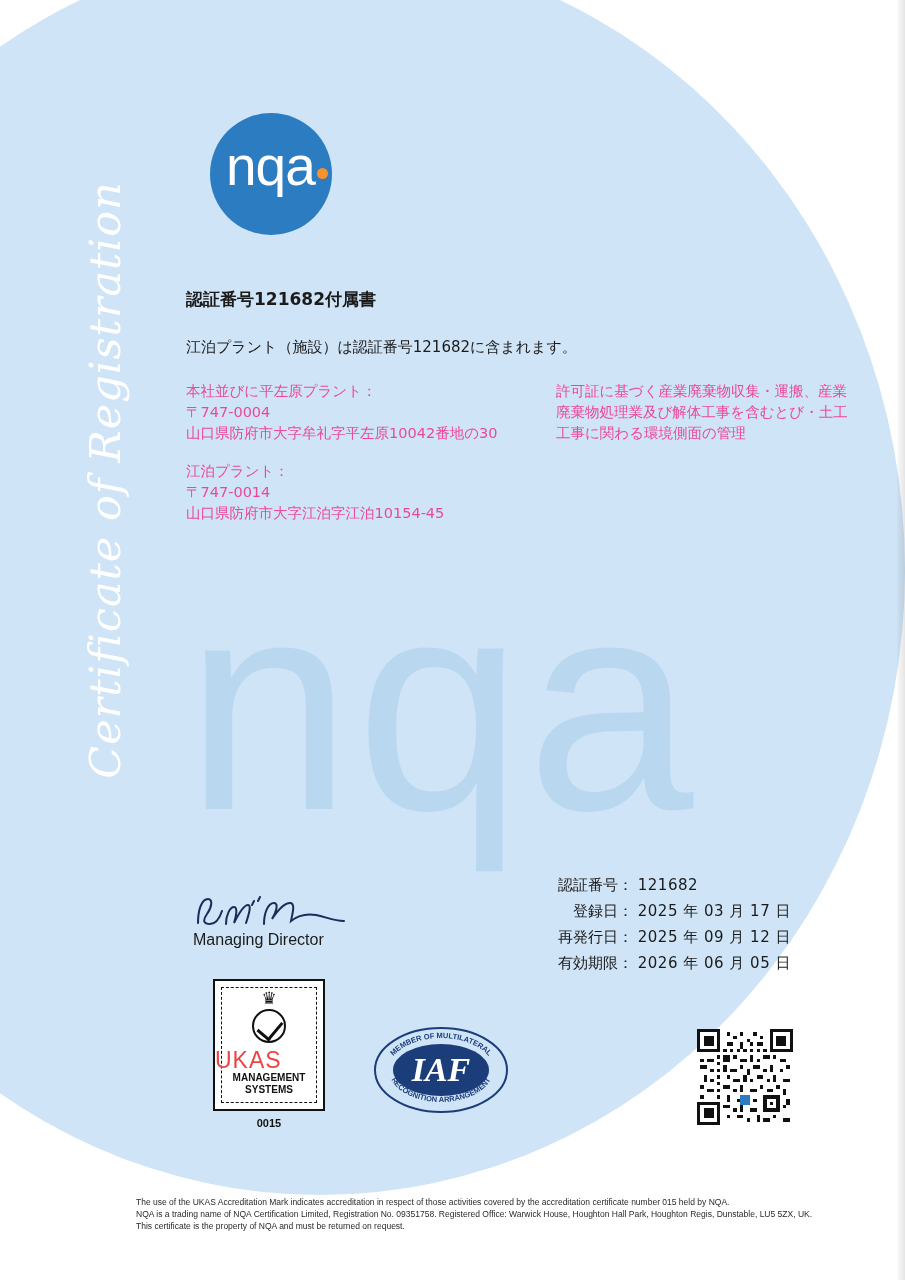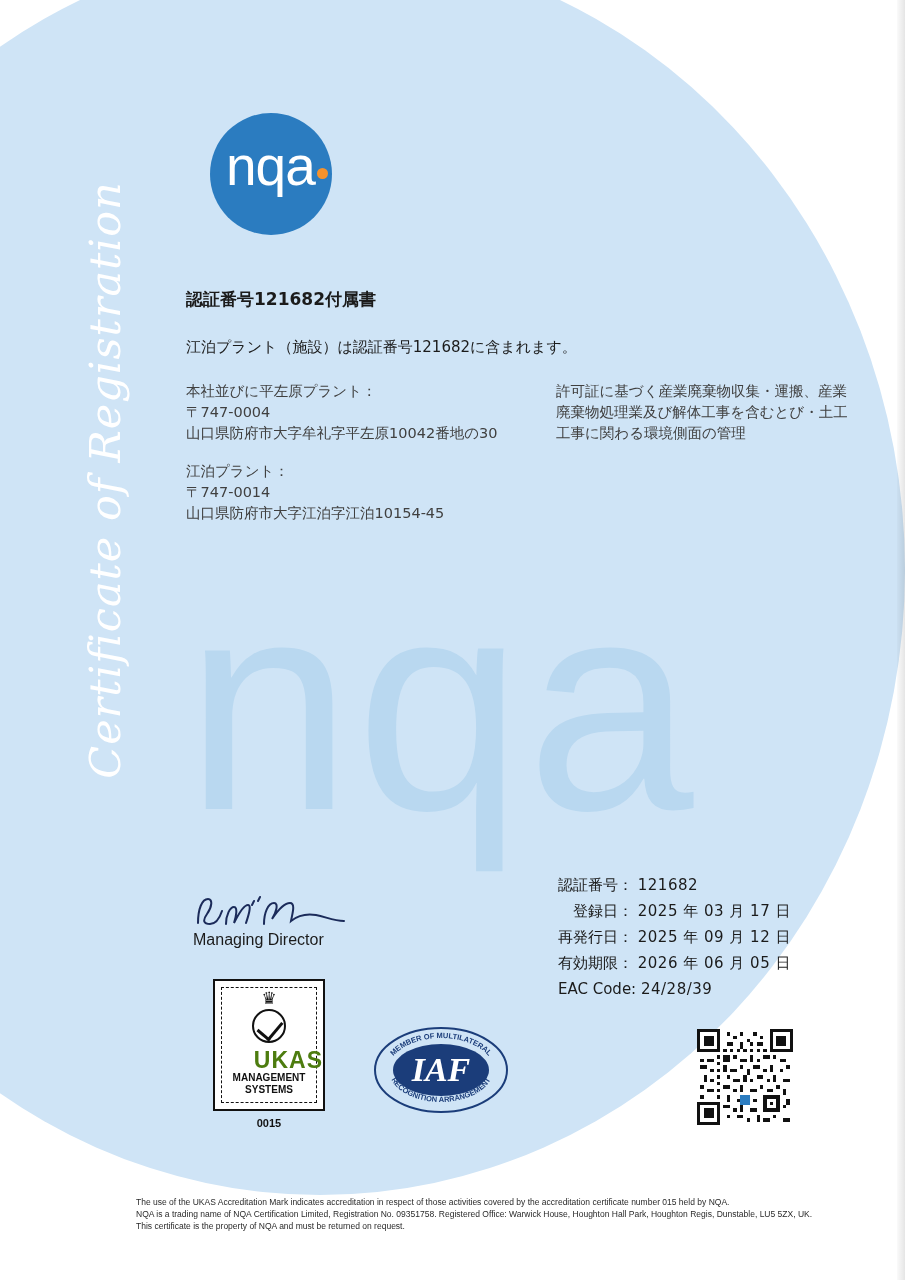--- a/index.html
+++ b/index.html
@@ -117,21 +117,21 @@
     left: 186px;
     top: 338px;
     font-size: 15px;
     color: #1b1b1b;
   }
 
   .site-block {
     position: absolute;
     font-size: 14.5px;
     line-height: 21px;
-    color: #404040;
+    color: #ec4899;
   }
   .site-left-1 { left: 186px; top: 381px; width: 350px; }
   .site-right-1 { left: 556px; top: 381px; width: 300px; }
   .site-left-2 { left: 186px; top: 461px; width: 350px; }
   .site-right-2 { left: 556px; top: 461px; width: 300px; }
 
   
   .signature {
     position: absolute;
     left: 192px;
@@ -203,25 +203,25 @@
     top: 5px;
     width: 13px;
     height: 20px;
     border-right: 3px solid #111;
     border-bottom: 3px solid #111;
     transform: rotate(40deg);
   }
   .ukas-name {
     position: absolute;
     left: 0; right: 0; top: 66px;
-    text-align: right;
+    text-align: left;
     font-size: 23px;
-    font-weight: bold;
+    font-weight: normal;
     letter-spacing: 1px;
-    color: #4d7c0f;
+    color: #ef4444;
   }
   .ukas-sub {
     position: absolute;
     left: 0; right: 0; top: 91px;
     text-align: center;
     font-size: 10px;
     line-height: 12px;
     font-weight: bold;
     color: #111;
   }
@@ -324,24 +324,20 @@
       <span class="lbl">　登録日：</span>
       <span class="val">2025 年 03 月 17 日</span>
     </div>
     <div>
       <span class="lbl">再発行日：</span>
       <span class="val">2025 年 09 月 12 日</span>
     </div>
     <div>
       <span class="lbl">有効期限：</span>
       <span class="val">2026 年 06 月 05 日</span>
-    </div>
-    <div>
-      <span class="lbl">EAC Code:</span>
-      <span class="val">24/28/39</span>
     </div>
   </div>
 
   <div class="ukas">
     <div class="ukas-inner"></div>
     <div class="ukas-crown">♛</div>
     <div class="ukas-tick"></div>
     <div class="ukas-name">UKAS</div>
     <div class="ukas-sub">
       <div>MANAGEMENT</div>

